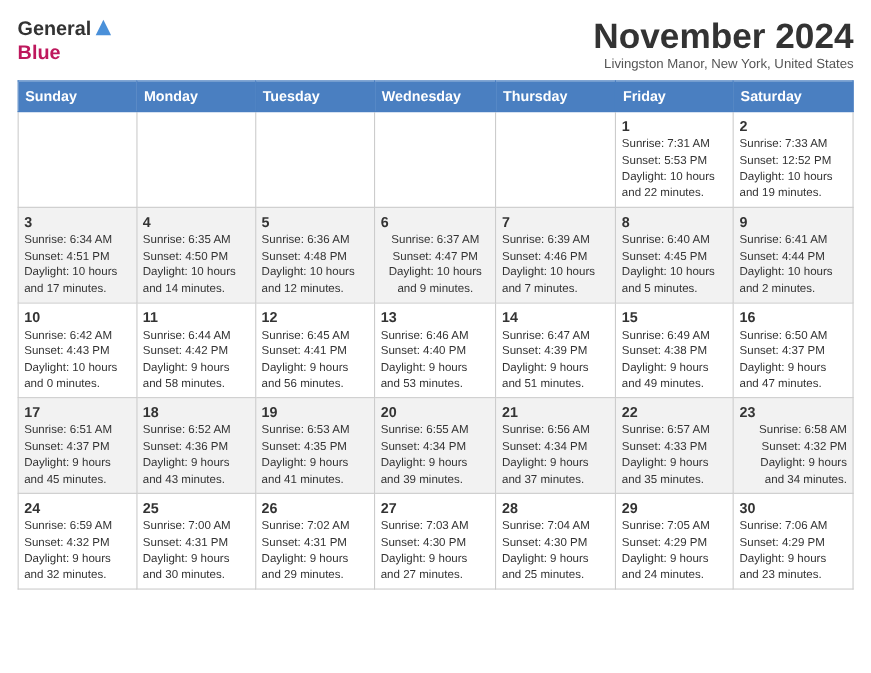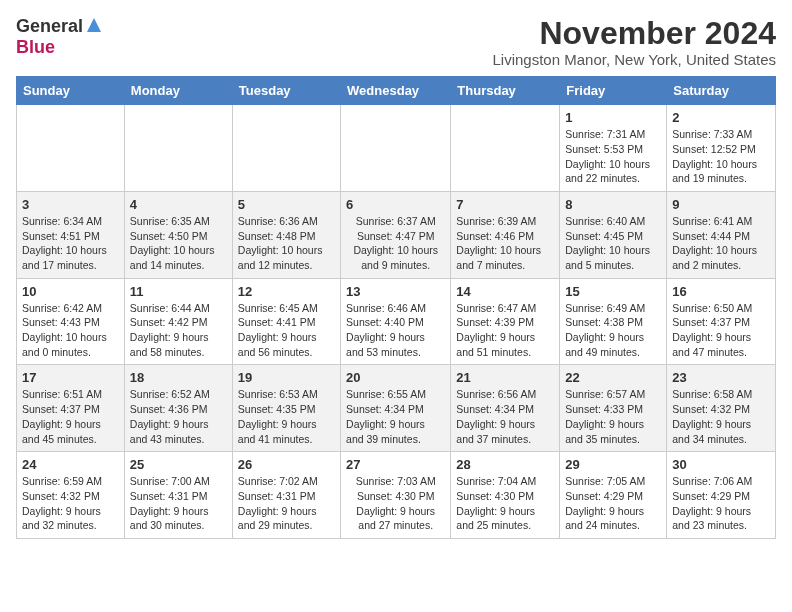--- a/index.html
+++ b/index.html
@@ -35,21 +35,21 @@
     .title-block {
       text-align: right;
     }
     .month-title {
       font-size: 32px;
       font-weight: bold;
       color: #333;
       line-height: 1.1;
     }
     .location-title {
-      font-size: 15px;
+      font-size: 12px;
       color: #555;
     }
     table {
       width: 100%;
       border-collapse: collapse;
       margin-top: 8px;
     }
     thead tr th {
       background-color: #4a7fc1;
       color: #fff;
@@ -284,21 +284,21 @@
         </td>
         <td>
           <span class="day-num">22</span>
           <div class="day-info" style="white-space: pre-line;">Sunrise: 6:57 AM
 Sunset: 4:33 PM
 Daylight: 9 hours
 and 35 minutes.</div>
         </td>
         <td>
           <span class="day-num">23</span>
-          <div class="day-info" style="white-space: pre-line;">Sunrise: 6:58 AM
+          <div class="day-info" style="white-space: pre-line; text-align: right;">Sunrise: 6:58 AM
 Sunset: 4:32 PM
 Daylight: 9 hours
 and 34 minutes.</div>
         </td>
       </tr>
       <tr>
         <td>
           <span class="day-num">24</span>
           <div class="day-info" style="white-space: pre-line;">Sunrise: 6:59 AM
 Sunset: 4:32 PM
@@ -314,21 +314,21 @@
         </td>
         <td>
           <span class="day-num">26</span>
           <div class="day-info" style="white-space: pre-line;">Sunrise: 7:02 AM
 Sunset: 4:31 PM
 Daylight: 9 hours
 and 29 minutes.</div>
         </td>
         <td>
           <span class="day-num">27</span>
-          <div class="day-info" style="white-space: pre-line; text-align: center;">Sunrise: 7:03 AM
+          <div class="day-info" style="white-space: pre-line;">Sunrise: 7:03 AM
 Sunset: 4:30 PM
 Daylight: 9 hours
 and 27 minutes.</div>
         </td>
         <td>
           <span class="day-num">28</span>
           <div class="day-info" style="white-space: pre-line;">Sunrise: 7:04 AM
 Sunset: 4:30 PM
 Daylight: 9 hours
 and 25 minutes.</div>

